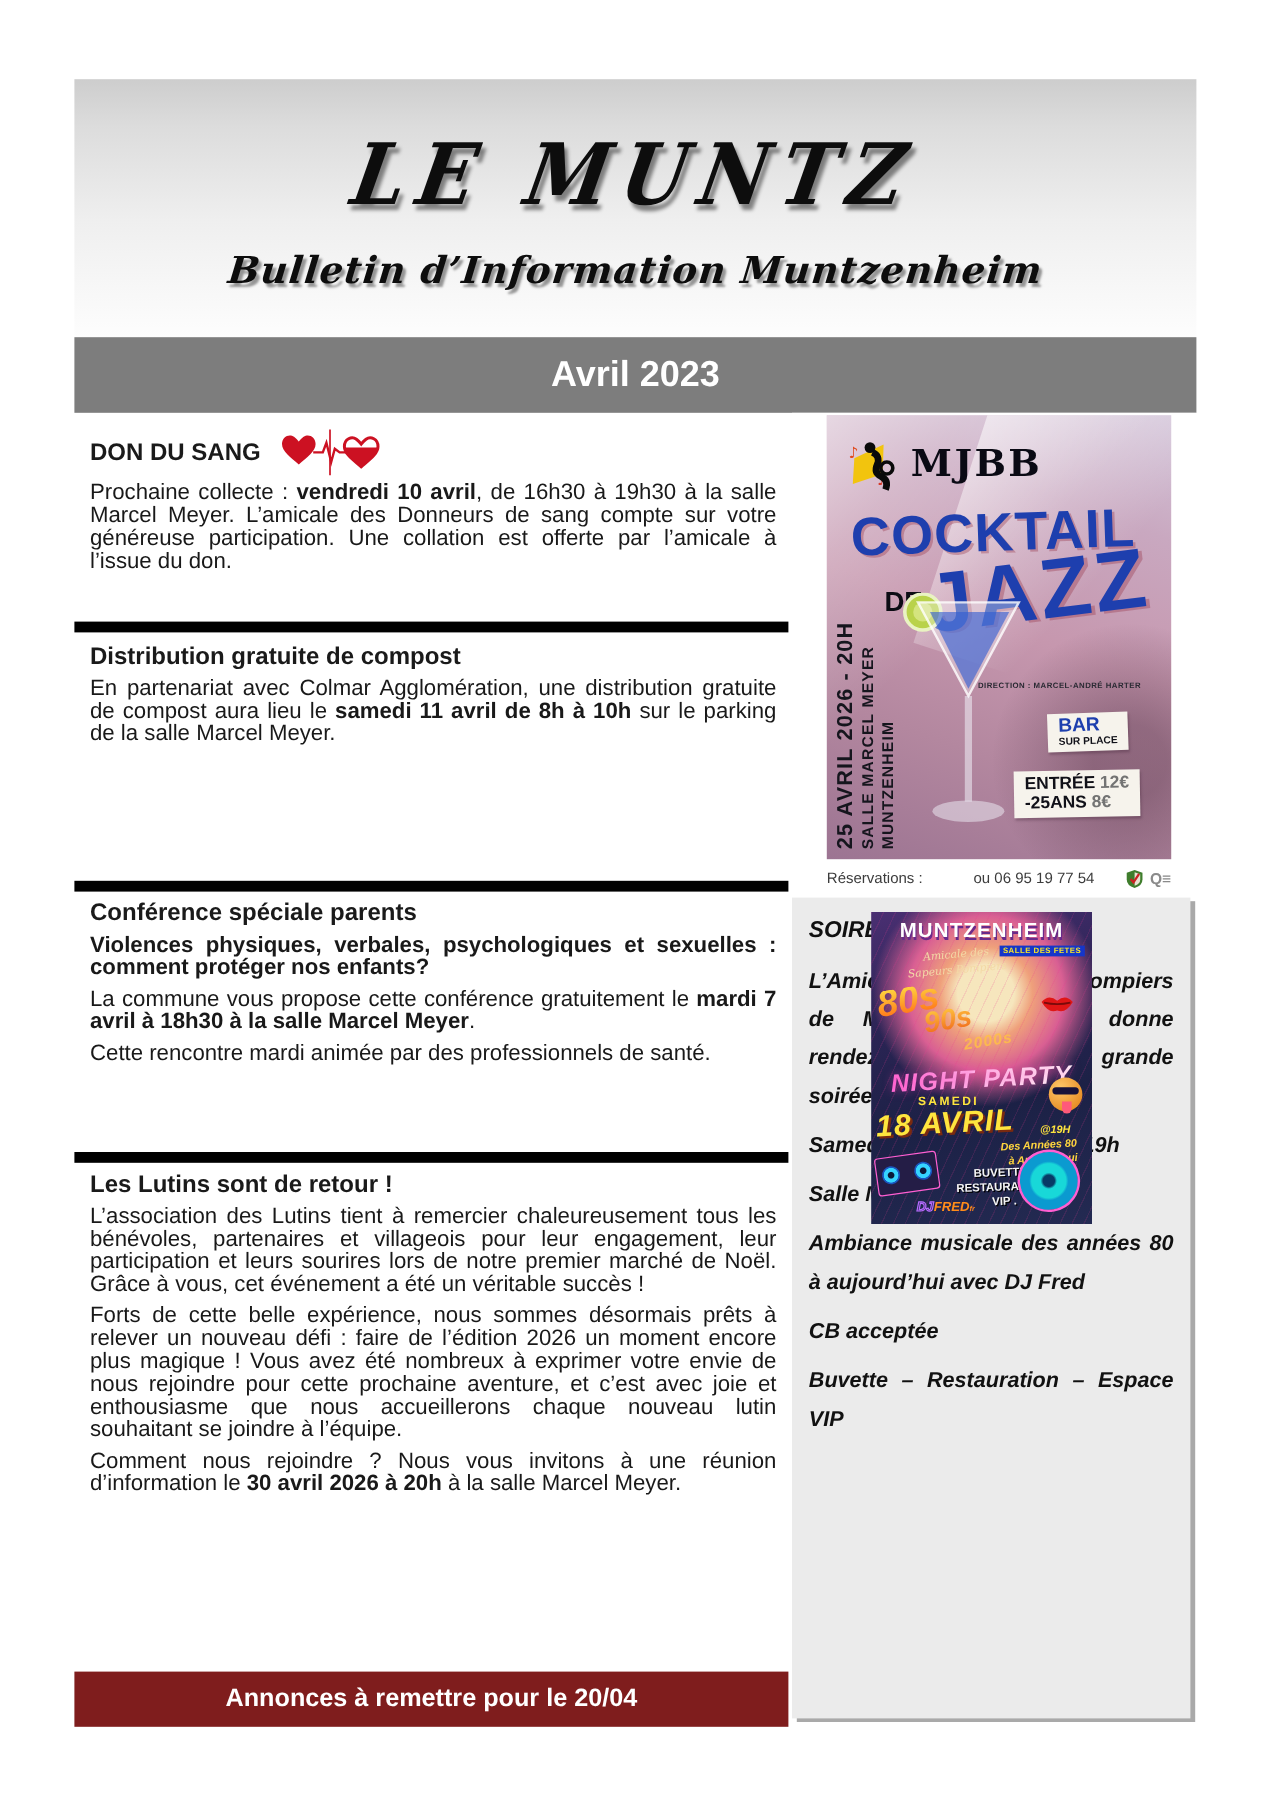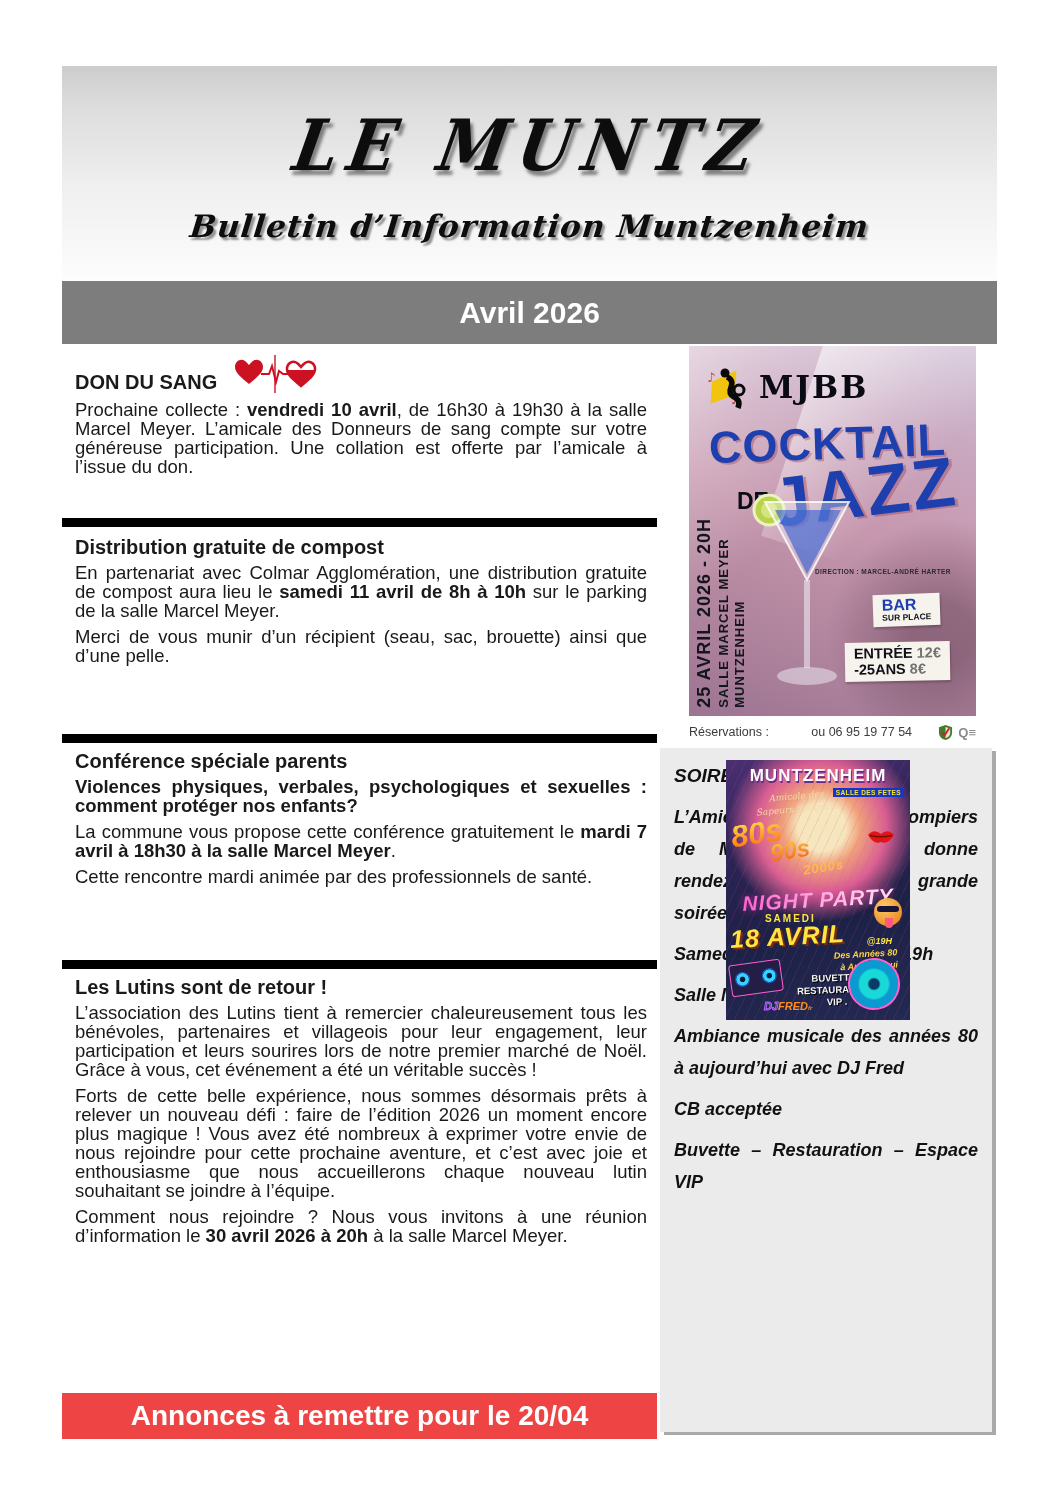--- a/index.html
+++ b/index.html
@@ -19,24 +19,24 @@
   .issue-banner{position:absolute;left:62px;top:281px;width:935px;height:63px;background:#7d7d7d;
     display:flex;align-items:center;justify-content:center;color:#fff;font-weight:700;font-size:30px;}
 
   
   .left-col{position:absolute;left:62px;top:344px;width:595px;}
   .sect{position:absolute;left:0;width:595px;}
   .hbar{position:absolute;left:0;width:595px;height:9px;background:#000;}
   .sec-title{font-size:20px;font-weight:700;margin:0 10px 4px 13px;}
   .body-p{font-size:18.5px;line-height:19px;text-align:justify;margin:0 10px 7px 13px;color:#191919;}
   .body-p b{font-weight:700;}
-  .don-head{display:flex;align-items:flex-end;gap:16px;margin:6px 10px 6px 13px;height:34px;}
+  .don-head{display:flex;align-items:center;gap:16px;margin:6px 10px 6px 13px;height:34px;}
   .don-head .sec-title{margin:0;}
-  .annonce-banner{position:absolute;left:0;top:1049px;width:595px;height:46px;background:#ef4444;
-    display:flex;align-items:center;justify-content:center;color:#fff;font-weight:700;font-size:28px;}
+  .annonce-banner{position:absolute;left:0;top:1049px;width:595px;height:46px;background:#7f1d1d;
+    display:flex;align-items:center;justify-content:center;color:#fff;font-weight:700;font-size:21px;}
 
   
   .right-col{position:absolute;left:660px;top:344px;width:337px;}
 
   
   .jazz-wrap{position:absolute;left:0;top:0;width:337px;background:#fff;}
   .jazz-poster{position:relative;margin-left:29px;margin-top:2px;width:287px;height:370px;overflow:hidden;
     background:
       radial-gradient(circle at 88% 78%,rgba(70,40,60,.38) 0 8%,rgba(70,40,60,0) 30%),
       linear-gradient(135deg,rgba(255,255,255,.55) 0%,rgba(255,255,255,.25) 18%,rgba(255,255,255,0) 42%),
@@ -126,21 +126,21 @@
 </style>
 </head>
 <body>
 
 <div class="masthead">
   <div class="title">LE MUNTZ</div>
   <div class="subtitle">Bulletin d’Information Muntzenheim</div>
 </div>
 
 <div class="issue-banner">
-  <span>Avril 2026</span>
+  <span>Avril 2023</span>
 </div>
 
 <div class="left-col">
 
   <div class="sect" style="top:10px;">
     <div class="don-head">
       <span class="sec-title">DON DU SANG</span>
       <svg width="84" height="40" viewBox="0 0 84 40">
         <defs>
           <clipPath id="halfheart">
@@ -155,21 +155,20 @@
       </svg>
     </div>
     <p class="body-p"><span>Prochaine collecte : </span><b>vendredi 10 avril</b><span>, de 16h30 à 19h30 à la salle Marcel Meyer. L’amicale des Donneurs de sang compte sur votre généreuse participation. Une collation est offerte par l’amicale à l’issue du don.</span></p>
   </div>
 
   <div class="hbar" style="top:174px;"></div>
 
   <div class="sect" style="top:192px;">
     <h3 class="sec-title">Distribution gratuite de compost</h3>
     <p class="body-p"><span>En partenariat avec Colmar Agglomération, une distribution gratuite de compost aura lieu le </span><b>samedi 11 avril de 8h à 10h</b><span> sur le parking de la salle Marcel Meyer.</span></p>
-    <p class="body-p">Merci de vous munir d’un récipient (seau, sac, brouette) ainsi que d’une pelle.</p>
   </div>
 
   <div class="hbar" style="top:390px;"></div>
 
   <div class="sect" style="top:406px;">
     <h3 class="sec-title">Conférence spéciale parents</h3>
     <p class="body-p" style="font-weight:700;">Violences physiques, verbales, psychologiques et sexuelles : comment protéger nos enfants?</p>
     <p class="body-p"><span>La commune vous propose cette conférence gratuitement le </span><b>mardi 7 avril à 18h30 à la salle Marcel Meyer</b><span>.</span></p>
     <p class="body-p">Cette rencontre mardi animée par des professionnels de santé.</p>
   </div>

